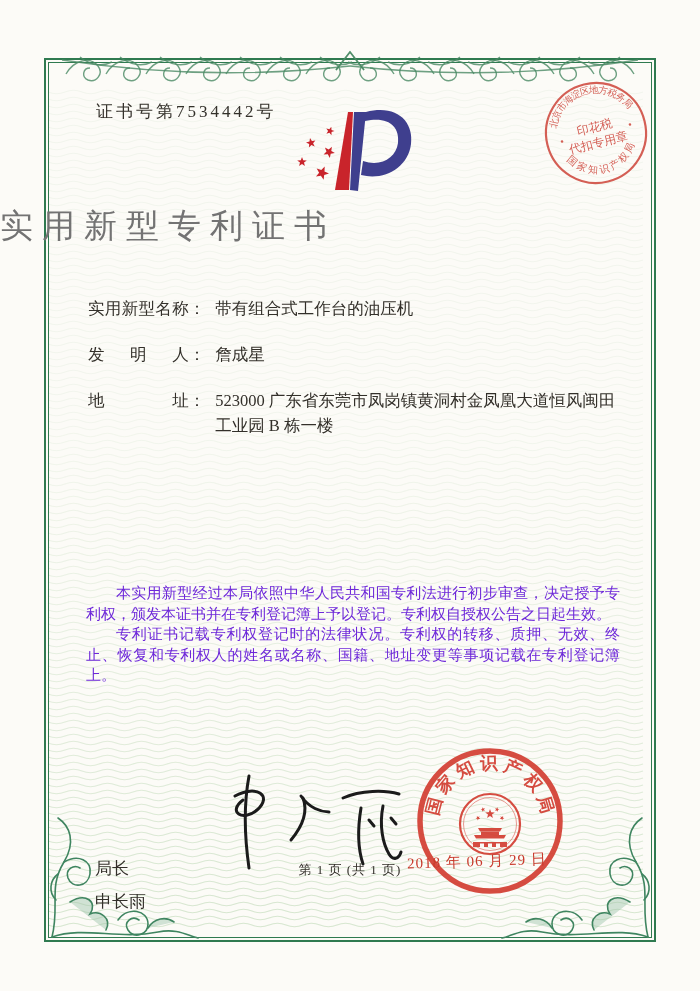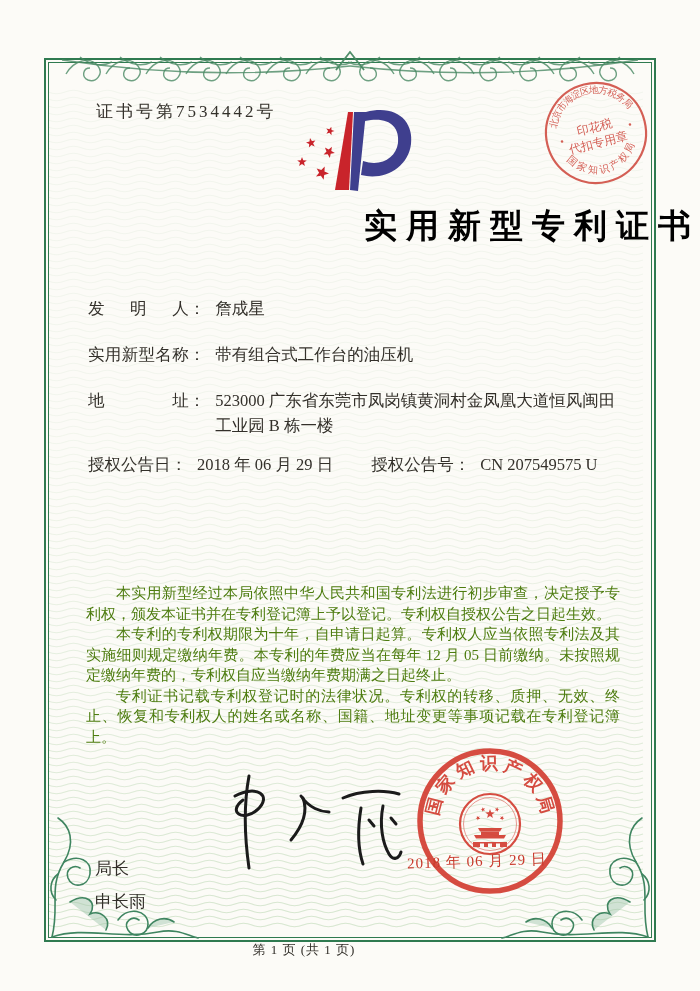--- a/index.html
+++ b/index.html
@@ -19,49 +19,49 @@
 
   .cert-no{position:absolute;left:96px;top:100px;font-size:17px;letter-spacing:3px;z-index:3;}
 
   
   .tax-stamp{position:absolute;left:526px;top:63px;z-index:4;transform:rotate(-14deg);opacity:.88;}
   .tax-stamp text{fill:#cf4a3f;font-family:"Liberation Serif",serif;}
 
   
   .logo{position:absolute;left:270px;top:100px;z-index:3;}
 
-  .title{position:absolute;left:0;top:204px;width:700px;text-align:right;
-    font-size:33px;font-weight:bold;letter-spacing:9px;color:#000000;z-index:3;}
+  .title{position:absolute;left:0;top:204px;width:700px;text-align:left;
+    font-size:33px;font-weight:normal;letter-spacing:9px;color:#737373;z-index:3;}
 
   
   .fields{position:absolute;left:88px;top:296px;width:540px;font-size:16.5px;z-index:3;line-height:25px;}
   .frow{margin-bottom:21px;white-space:nowrap;}
   .flabel{display:inline-block;width:6.1em;text-align:justify;text-align-last:justify;vertical-align:top;}
   .tight .flabel{width:auto;text-align-last:auto;}
   .fcolon{vertical-align:top;}
   .fvalue{display:inline-block;margin-left:10px;vertical-align:top;white-space:pre-line;}
   .frow-addr{margin-bottom:14px;}
   .pair2{margin-left:38px;}
 
   
   .body-text{position:absolute;left:86px;top:583px;width:534px;font-size:15px;line-height:20.5px;
-    text-align:justify;color:#4d7c0f;z-index:3;}
+    text-align:justify;color:#6d28d9;z-index:3;}
   .body-text p{margin:0;text-indent:2em;}
 
   .officer{position:absolute;left:95px;top:852px;font-size:17px;line-height:33px;z-index:3;}
   .signature{position:absolute;left:185px;top:768px;z-index:4;}
   .signature path{stroke:#1b1b1b;stroke-width:3;fill:none;stroke-linecap:round;stroke-linejoin:round;}
 
   
   .seal{position:absolute;left:405px;top:736px;z-index:4;opacity:.9;}
   .seal text{fill:#d23a2e;font-weight:bold;font-family:"Liberation Serif",serif;}
   .seal-date{position:absolute;left:407px;top:851px;width:200px;font-size:15px;letter-spacing:1px;
     color:#c8392b;transform:rotate(-2deg);z-index:5;}
 
-  .footer{position:absolute;left:0;top:941px;width:608px;text-align:center;font-size:13px;
+  .footer{position:absolute;left:0;top:861px;width:700px;text-align:center;font-size:13px;
     letter-spacing:1px;z-index:3;}
 </style>
 </head>
 <body>
 
 <div class="page">
 
   <svg id="waves" width="700" height="991">
       <path d="M48 92 q8.5 3.5 17 0t17 0t17 0t17 0t17 0t17 0t17 0t17 0t17 0t17 0t17 0t17 0t17 0t17 0t17 0t17 0t17 0t17 0t17 0t17 0t17 0t17 0t17 0t17 0t17 0t17 0t17 0t17 0t17 0t17 0t17 0t17 0t17 0t17 0t17 0" stroke="#cfe2c8" stroke-opacity="0.20" fill="none" stroke-width="1.1"></path>
       <path d="M48 99 q8.5 3.5 17 0t17 0t17 0t17 0t17 0t17 0t17 0t17 0t17 0t17 0t17 0t17 0t17 0t17 0t17 0t17 0t17 0t17 0t17 0t17 0t17 0t17 0t17 0t17 0t17 0t17 0t17 0t17 0t17 0t17 0t17 0t17 0t17 0t17 0t17 0" stroke="#cfe2c8" stroke-opacity="0.20" fill="none" stroke-width="1.1"></path>
@@ -241,37 +241,33 @@
   <svg class="logo" width="170" height="100" viewBox="270 100 170 100">
     <path d="M335,190 L348,112 L353,112 L349,190 Z" fill="#c9242b"></path>
     <path fill="#3f3f8e" d="M354,112 L366,112 L358,191 L350,190 Z M366,112 C397,104 414,122 411,144 C408,168 384,181 361,175 L363,161 C381,167 396,158 398,143 C400,126 388,116 365,121 Z"></path>
     <path id="logoStars" fill="#c9242b" d="M331.3 126.7L331.5 129.9L334.5 130.9L331.5 132.1L331.5 135.3L329.4 132.8L326.4 133.7L328.1 131.0L326.3 128.4L329.4 129.2Z M310.0 138.1L311.9 141.1L315.4 140.5L313.1 143.2L314.7 146.4L311.4 145.1L308.9 147.5L309.2 144.0L306.0 142.4L309.5 141.6Z M331.9 146.7L331.3 150.9L334.9 153.1L330.7 153.8L329.8 158.0L327.8 154.2L323.6 154.6L326.5 151.5L324.9 147.6L328.7 149.5Z M302.0 157.0L303.2 160.3L306.8 160.5L304.0 162.6L304.9 166.0L302.0 164.1L299.1 166.0L300.0 162.6L297.2 160.5L300.8 160.3Z M324.7 166.6L324.5 171.5L329.0 173.6L324.2 174.9L323.6 179.8L320.9 175.7L316.0 176.6L319.1 172.7L316.7 168.4L321.3 170.1Z "></path>
   </svg>
 
   <div class="title">实用新型专利证书</div>
 
   <div class="fields">
     <div class="frow">
-      <span class="flabel">发明人</span><span class="fcolon">：</span><span class="fvalue">詹成星</span>
+      <span class="flabel">实用新型名称</span><span class="fcolon">：</span><span class="fvalue">带有组合式工作台的油压机</span>
     </div>
     <div class="frow">
-      <span class="flabel">实用新型名称</span><span class="fcolon">：</span><span class="fvalue">带有组合式工作台的油压机</span>
+      <span class="flabel">发明人</span><span class="fcolon">：</span><span class="fvalue">詹成星</span>
     </div>
     <div class="frow frow-addr">
       <span class="flabel">地址</span><span class="fcolon">：</span><span class="fvalue">523000 广东省东莞市凤岗镇黄洞村金凤凰大道恒风闽田
 工业园 B 栋一楼</span>
     </div>
-    <div class="frow tight">
-      <span class="flabel">授权公告日</span><span class="fcolon">：</span><span class="fvalue">2018 年 06 月 29 日</span><span class="pair2"><span>授权公告号</span><span>：</span><span class="fvalue">CN 207549575 U</span></span>
-    </div>
   </div>
 
   <div class="body-text">
     <p>本实用新型经过本局依照中华人民共和国专利法进行初步审查，决定授予专利权，颁发本证书并在专利登记簿上予以登记。专利权自授权公告之日起生效。</p>
-    <p>本专利的专利权期限为十年，自申请日起算。专利权人应当依照专利法及其实施细则规定缴纳年费。本专利的年费应当在每年 12 月 05 日前缴纳。未按照规定缴纳年费的，专利权自应当缴纳年费期满之日起终止。</p>
     <p>专利证书记载专利权登记时的法律状况。专利权的转移、质押、无效、终止、恢复和专利权人的姓名或名称、国籍、地址变更等事项记载在专利登记簿上。</p>
   </div>
 
   <div class="officer">
     <div>局长</div>
     <div>申长雨</div>
   </div>
 
   <svg class="signature" width="230" height="105" viewBox="0 0 230 105">
     <path d="M50 28 c22 -12 38 0 22 14 c-14 12 -30 2 -14 -10"></path>

